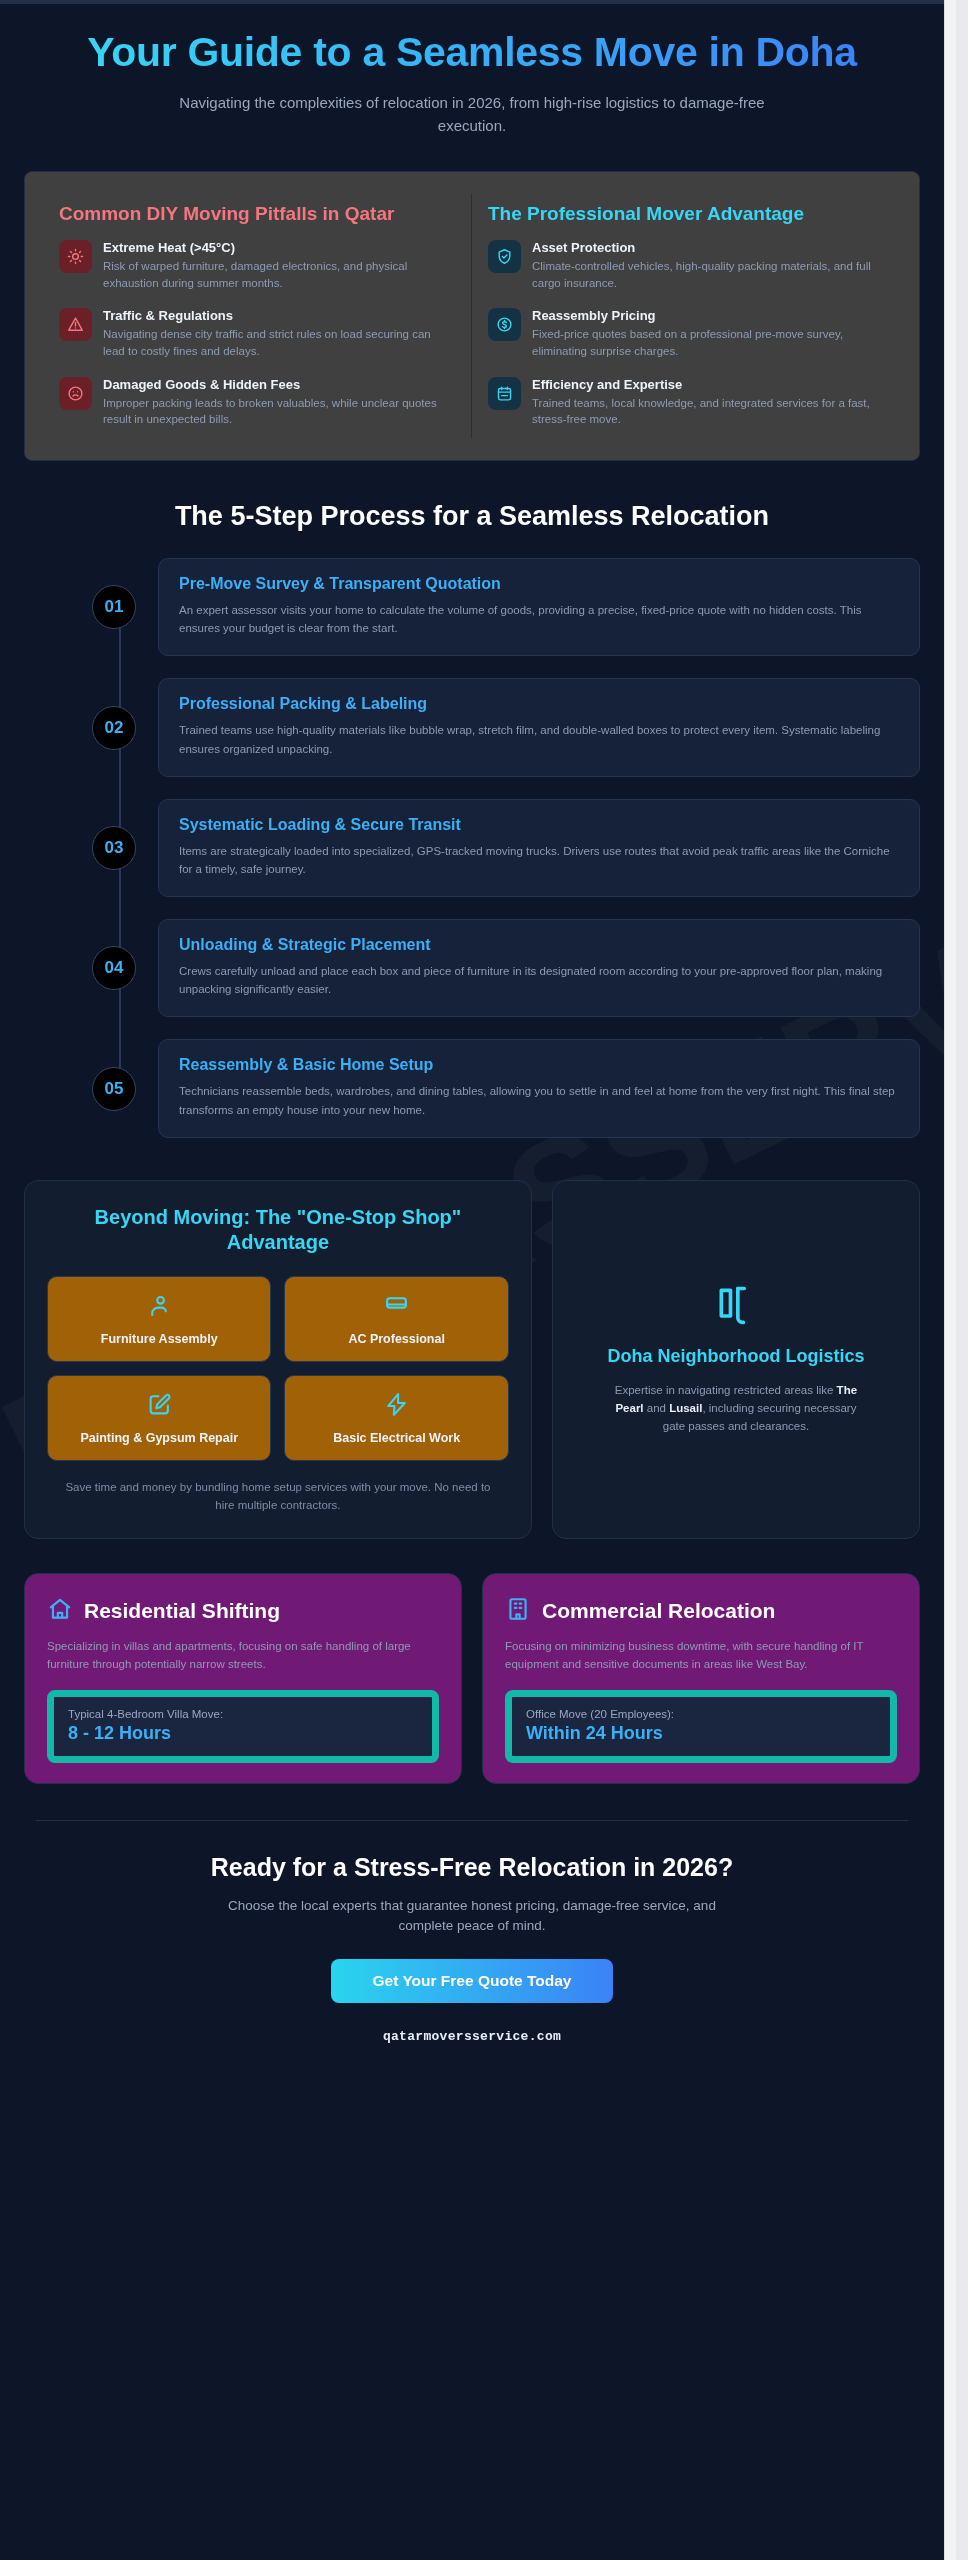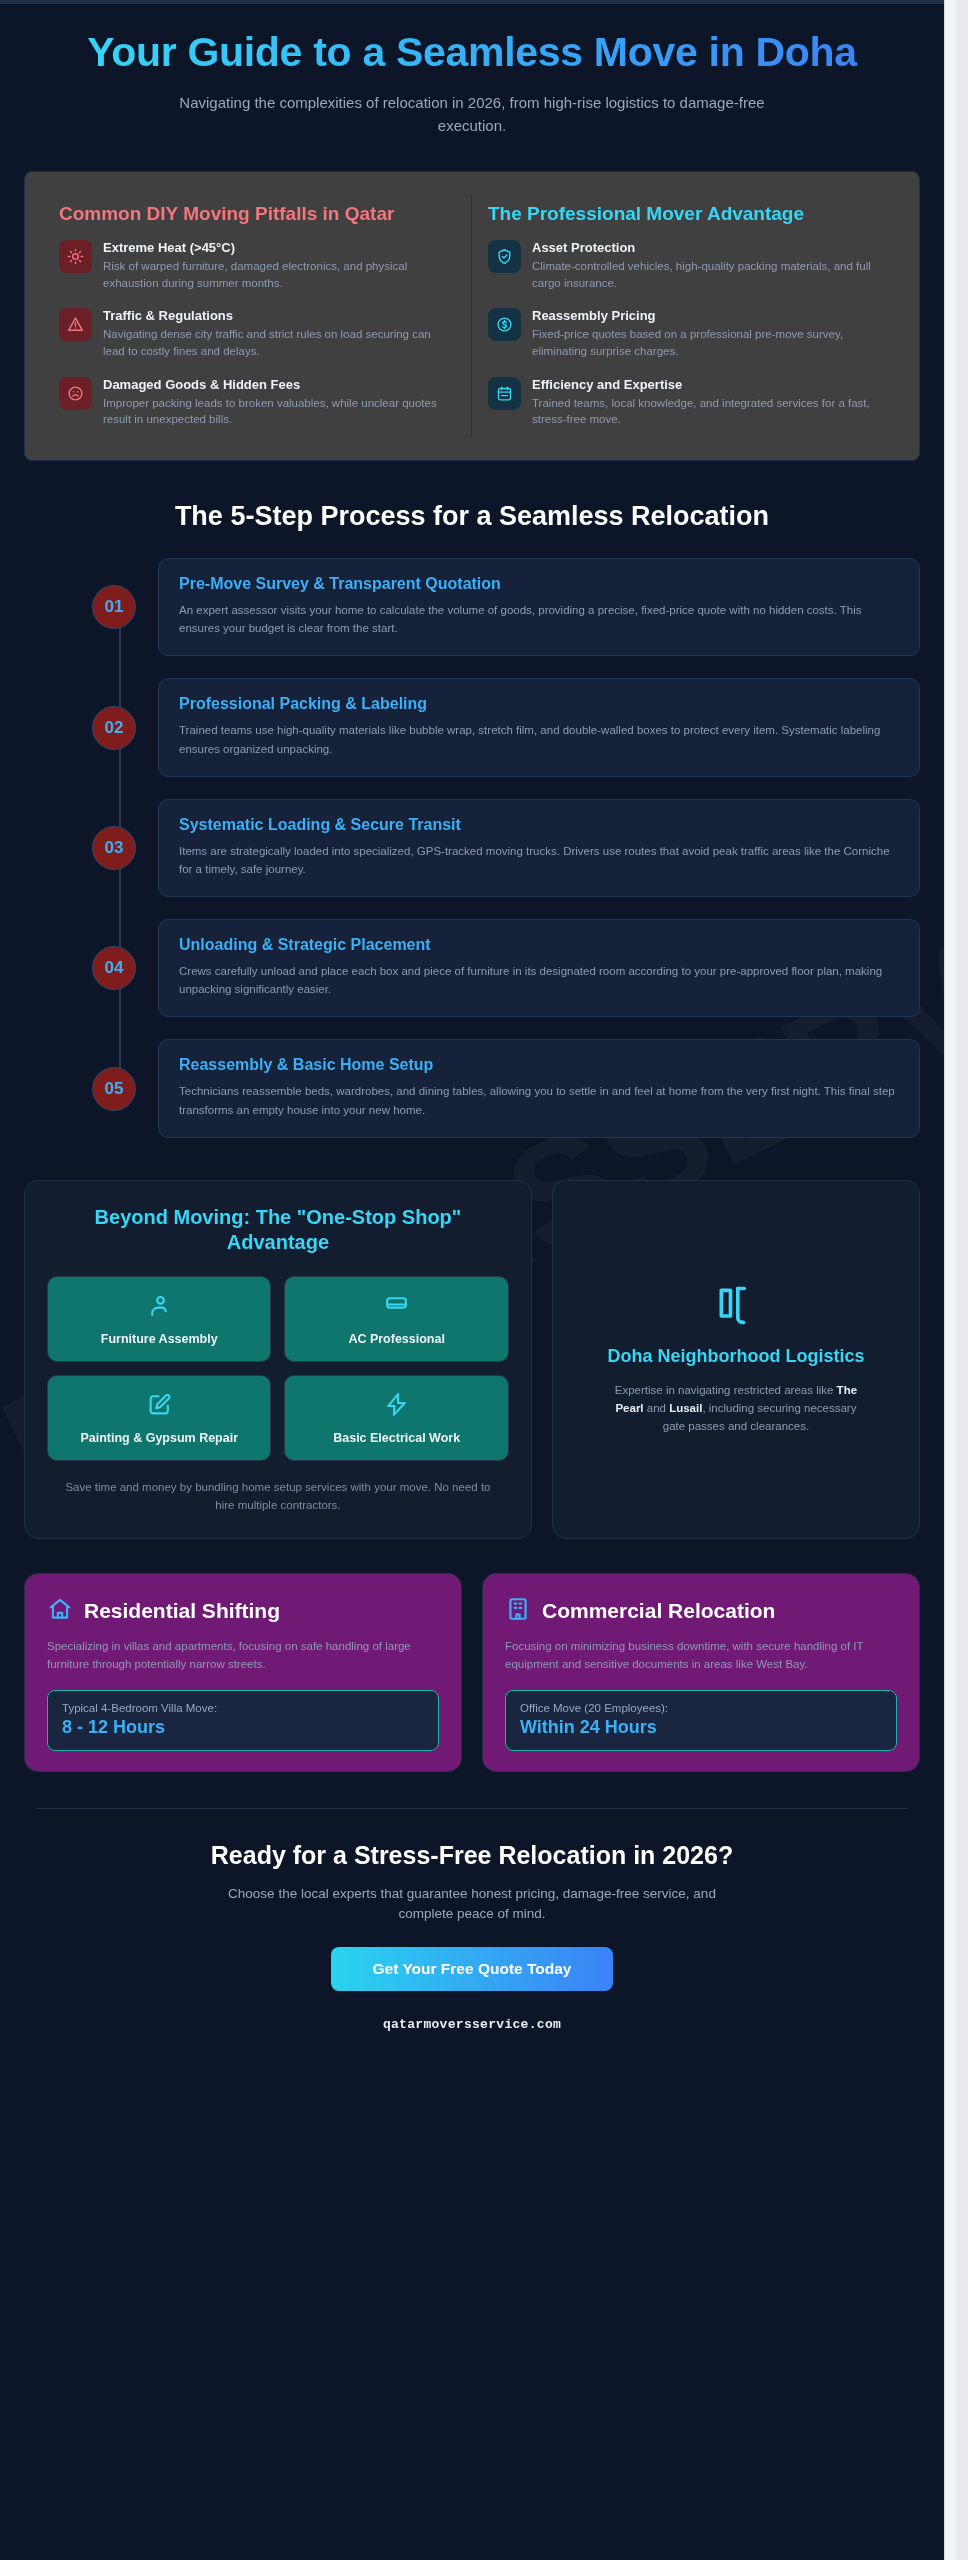--- a/index.html
+++ b/index.html
@@ -116,21 +116,21 @@
     background: #2a3a55;
   }
   .step { position: relative; display: flex; align-items: center; margin-bottom: 22px; }
   .step:last-child { margin-bottom: 0; }
   .badge {
     position: relative;
     z-index: 3;
     flex: 0 0 auto;
     width: 44px; height: 44px;
     border-radius: 50%;
-    background: #7f1d1d;
+    background: #000000;
     border: 1.5px solid #32456a;
     display: flex; align-items: center; justify-content: center;
     font-size: 17px; font-weight: bold;
     color: #3bb0f7;
     margin-right: 22px;
   }
   .step-card {
     flex: 1;
     background: #16213a;
     border: 1px solid #253552;
@@ -153,21 +153,21 @@
   .panel-title {
     text-align: center;
     font-size: 20px;
     font-weight: bold;
     color: #38d6f5;
     line-height: 1.28;
     margin-bottom: 20px;
   }
   .svc-grid { display: grid; grid-template-columns: 1fr 1fr; gap: 13px; }
   .svc {
-    background: #0f766e;
+    background: #a16207;
     border: 1px solid #27374f;
     border-radius: 10px;
     padding: 16px 10px 14px;
     min-height: 82px;
     display: flex; flex-direction: column; align-items: center; justify-content: center;
   }
   .svc-ic { color: #38d6f5; margin-bottom: 9px; display: block; }
   .svc-l { font-size: 12.5px; font-weight: bold; color: #eef3fb; line-height: 1.3; }
   .panel-note {
     margin-top: 18px;
@@ -190,21 +190,21 @@
     border: 1px solid #223047;
     border-radius: 14px;
     padding: 22px 22px 20px;
   }
   .tcard-head { display: flex; align-items: center; gap: 11px; margin-bottom: 12px; }
   .tcard-ic { color: #3bb0f7; display: block; }
   .tcard-h { font-size: 21px; font-weight: bold; color: #ffffff; }
   .tcard-p { font-size: 11.5px; line-height: 1.55; color: #8d9bb2; margin-bottom: 16px; }
   .stat {
     background: #1a2640;
-    border: 1px solid #14b8a6;
+    border: 7px solid #14b8a6;
     border-radius: 8px;
     padding: 11px 14px 12px;
   }
   .stat-l { font-size: 11.5px; color: #9aa7bd; margin-bottom: 3px; }
   .stat-v { font-size: 18px; font-weight: bold; color: #3bb0f7; }
 
   
   .divider { margin: 36px 12px 0; height: 1px; background: #223047; }
   .footer { text-align: center; padding: 32px 40px 40px; }
   .foot-h { font-size: 25px; font-weight: bold; color: #ffffff; margin-bottom: 14px; }

